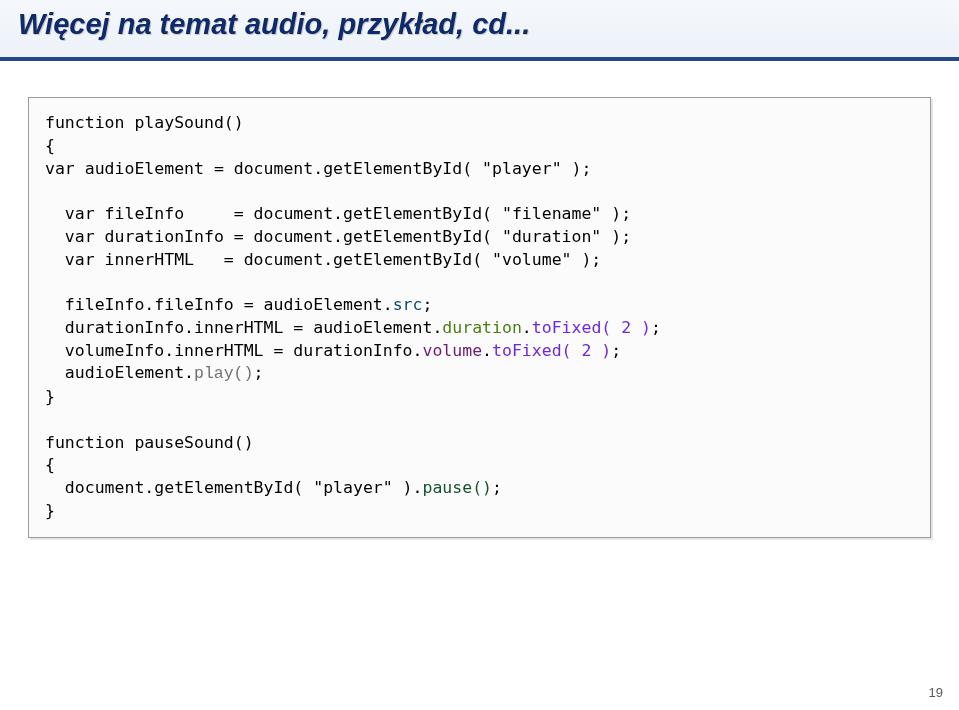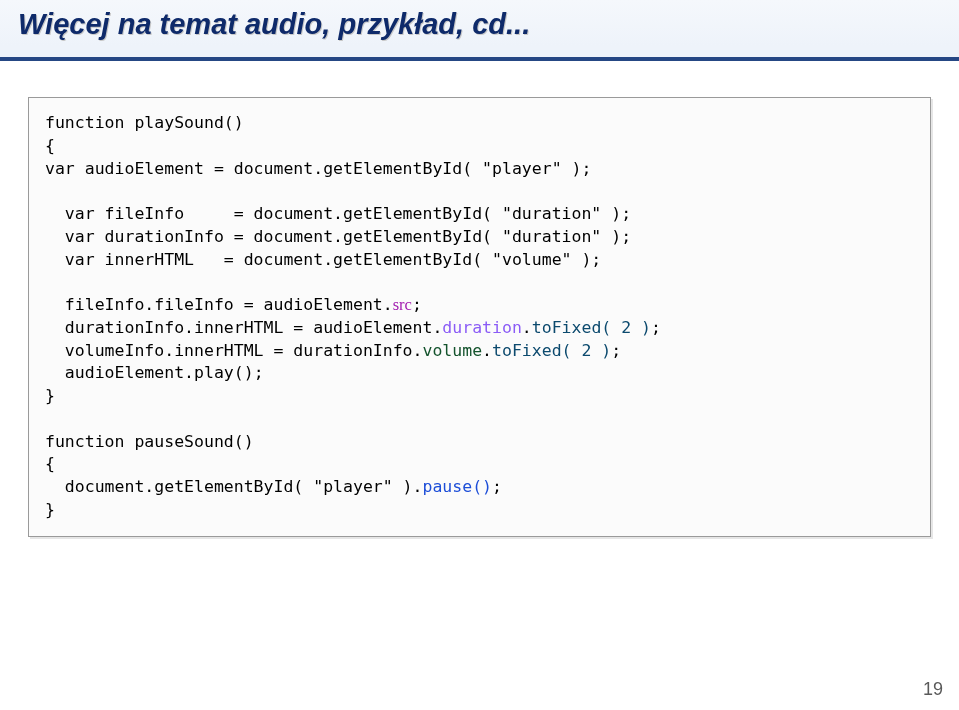--- a/index.html
+++ b/index.html
@@ -29,48 +29,48 @@
     border: 1px solid #9a9a9a;
     background: #fbfbfb;
     padding: 14px 16px 14px 16px;
     font-family: "DejaVu Sans Mono", "Courier New", monospace;
     font-size: 16.5px;
     line-height: 1.38;
     color: #000000;
     white-space: pre;
     box-shadow: 2px 2px 0 #e6e6e6;
   }
-  .m1 { color: #a21caf; font-family: Liberation Serif, serif; }  
-  .m2 { color: #8b5cf6; }  
-  .m3 { color: #0c4a6e; }  
-  .m4 { color: #14532d; }  
-  .m5 { color: #000000; }  
-  .m6 { color: #1d4ed8; }  
+  .m1 { color: #0c4a6e; }  
+  .m2 { color: #4d7c0f; }  
+  .m3 { color: #6d28d9; }  
+  .m4 { color: #701a75; }  
+  .m5 { color: #737373; font-family: Liberation Mono, monospace; }  
+  .m6 { color: #14532d; }  
   .page-num {
     position: absolute; right: 16px; bottom: 10px;
-    font-size: 18px; color: #5a5a5a;
+    font-size: 13px; color: #5a5a5a;
   }
 </style>
 </head>
 <body>
 
 <div class="slide">
 
   <div class="header">
     <div class="title-wrap">
       <span class="title-shadow">Więcej na temat audio, przykład, cd...</span>
       <span class="title-main">Więcej na temat audio, przykład, cd...</span>
     </div>
   </div>
 
   <div class="code-box"><span>function playSound()</span>
 <span>{</span>
 <span>var audioElement = document.getElementById( "player" );</span>
 
-<span>  var fileInfo     = document.getElementById( "duration" );</span>
+<span>  var fileInfo     = document.getElementById( "filename" );</span>
 <span>  var durationInfo = document.getElementById( "duration" );</span>
 <span>  var innerHTML   = document.getElementById( "volume" );</span>
 
 <span>  fileInfo.fileInfo = audioElement.</span><span class="m1">src</span><span>;</span>
 <span>  durationInfo.innerHTML = audioElement.</span><span class="m2">duration</span><span>.</span><span class="m3">toFixed( 2 )</span><span>;</span>
 <span>  volumeInfo.innerHTML = durationInfo.</span><span class="m4">volume</span><span>.</span><span class="m3">toFixed( 2 )</span><span>;</span>
 <span>  audioElement.</span><span class="m5">play()</span><span>;</span>
 <span>}</span>
 
 <span>function pauseSound()</span>

